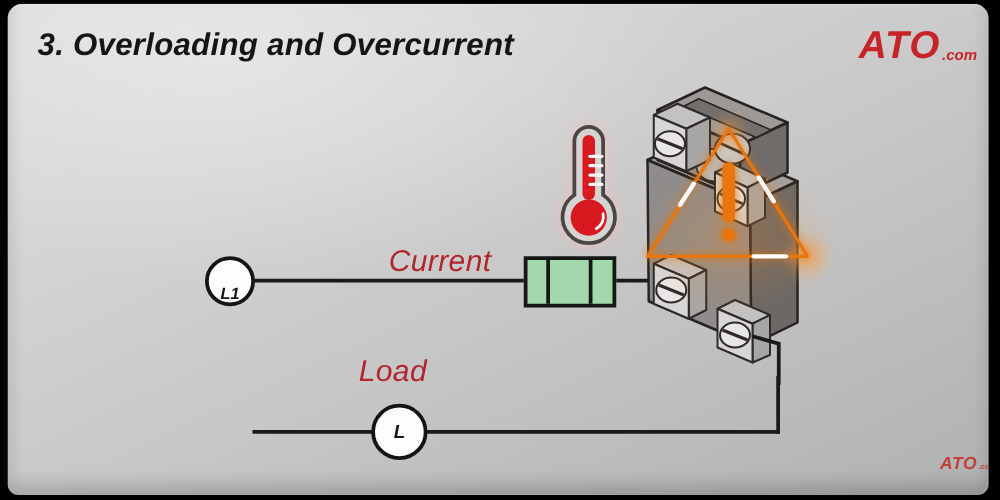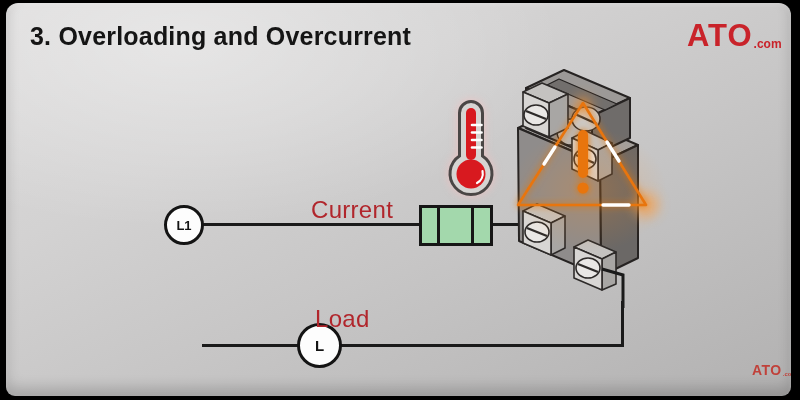--- a/index.html
+++ b/index.html
@@ -7,20 +7,21 @@
               font-family:"Liberation Sans", sans-serif; }
   .stage { position:relative; width:800px; height:400px; background:#000; }
 
   .frame {
     position:absolute; left:6px; right:9px; top:3px; bottom:4px;
     border-radius:12px 12px 9px 9px; overflow:hidden;
     background:
       radial-gradient(ellipse 620px 300px at 22% 10%, rgba(255,255,255,0.38), rgba(255,255,255,0) 62%),
       linear-gradient(155deg, #dcdbdb 0%, #d3d2d2 32%, #c7c6c6 58%, #b2b1b1 100%);
     box-shadow: inset 0 -8px 14px rgba(0,0,0,0.18), inset 0 2px 4px rgba(255,255,255,0.25);
+    font-style: italic;
   }
 
   .page-title {
     position:absolute; left:24px; top:19px;
     font-size:25px; font-weight:bold; color:#151515; letter-spacing:0.2px;
   }
 
   .brand { position:absolute; left:681px; top:17px; display:flex; align-items:flex-end; }
   .brand-name { font-size:31px; font-weight:800; color:#c9232a; letter-spacing:1px; line-height:1; }
   .brand-suffix { font-size:12px; font-weight:700; color:#c9232a; line-height:1; margin-left:1px; position:relative; top:-1px; }
@@ -30,21 +31,21 @@
   .watermark-suffix { font-size:6px; font-weight:700; color:#c23830; line-height:1; margin-left:1px; }
 
   .wire { position:absolute; background:#1a1a1a; }
   .wire-h { height:3px; } .wire-v { width:3px; }
 
   .node {
     position:absolute; background:#fdfdfd; border:3px solid #141414; border-radius:50%;
     display:flex; align-items:center; justify-content:center;
     font-weight:bold; color:#141414;
   }
-  .node-sm { width:40px; height:40px; font-size:13px; }
+  .node-sm { width:40px; height:40px; font-size:13px;align-items:flex-end; }
   .node-lg { width:45px; height:45px; font-size:15px; }
 
   .diag-label { position:absolute; color:#b1262c; font-size:24px; font-weight:500; letter-spacing:0.3px; }
 
   .fuse {
     position:absolute; left:413px; top:202px; width:74px; height:41px;
     background:#a3d8ac; border:3px solid #161616;
   }
   .fuse-div { position:absolute; top:0; bottom:0; width:3px; background:#161616; }
 
@@ -72,21 +73,21 @@
     <div class="wire wire-v" style="left:615px; top:298px; height:46px;"></div>
 
     <div class="node node-sm" style="left:158px; top:202px;">
       <span>L1</span>
     </div>
     <div class="node node-lg" style="left:291px; top:320px;">
       <span>L</span>
     </div>
 
     <div class="diag-label" style="left:268px; top:193px;margin-left:37px;">Current</div>
-    <div class="diag-label" style="left:281px; top:302px;margin-left:28px;">Load</div>
+    <div class="diag-label" style="left:281px; top:281px;">Load</div>
 
     <div class="fuse">
       <div class="fuse-div" style="left:15px;"></div>
       <div class="fuse-div" style="left:49px;"></div>
     </div>
 
     <svg class="thermo" width="58" height="102" viewBox="0 0 58 102">
       <path d="M17.5,16 A11.5 11.5 0 0 1 40.5,16 L40.5,59 A21 21 0 1 1 17.5,59 Z" fill="#d6d4d2" stroke="#4a4645" stroke-width="3"></path>
       <rect x="24" y="11" width="10" height="52" rx="5" fill="#d8191f"></rect>
       <circle cx="29" cy="77" r="14.5" fill="#d8191f"></circle>

